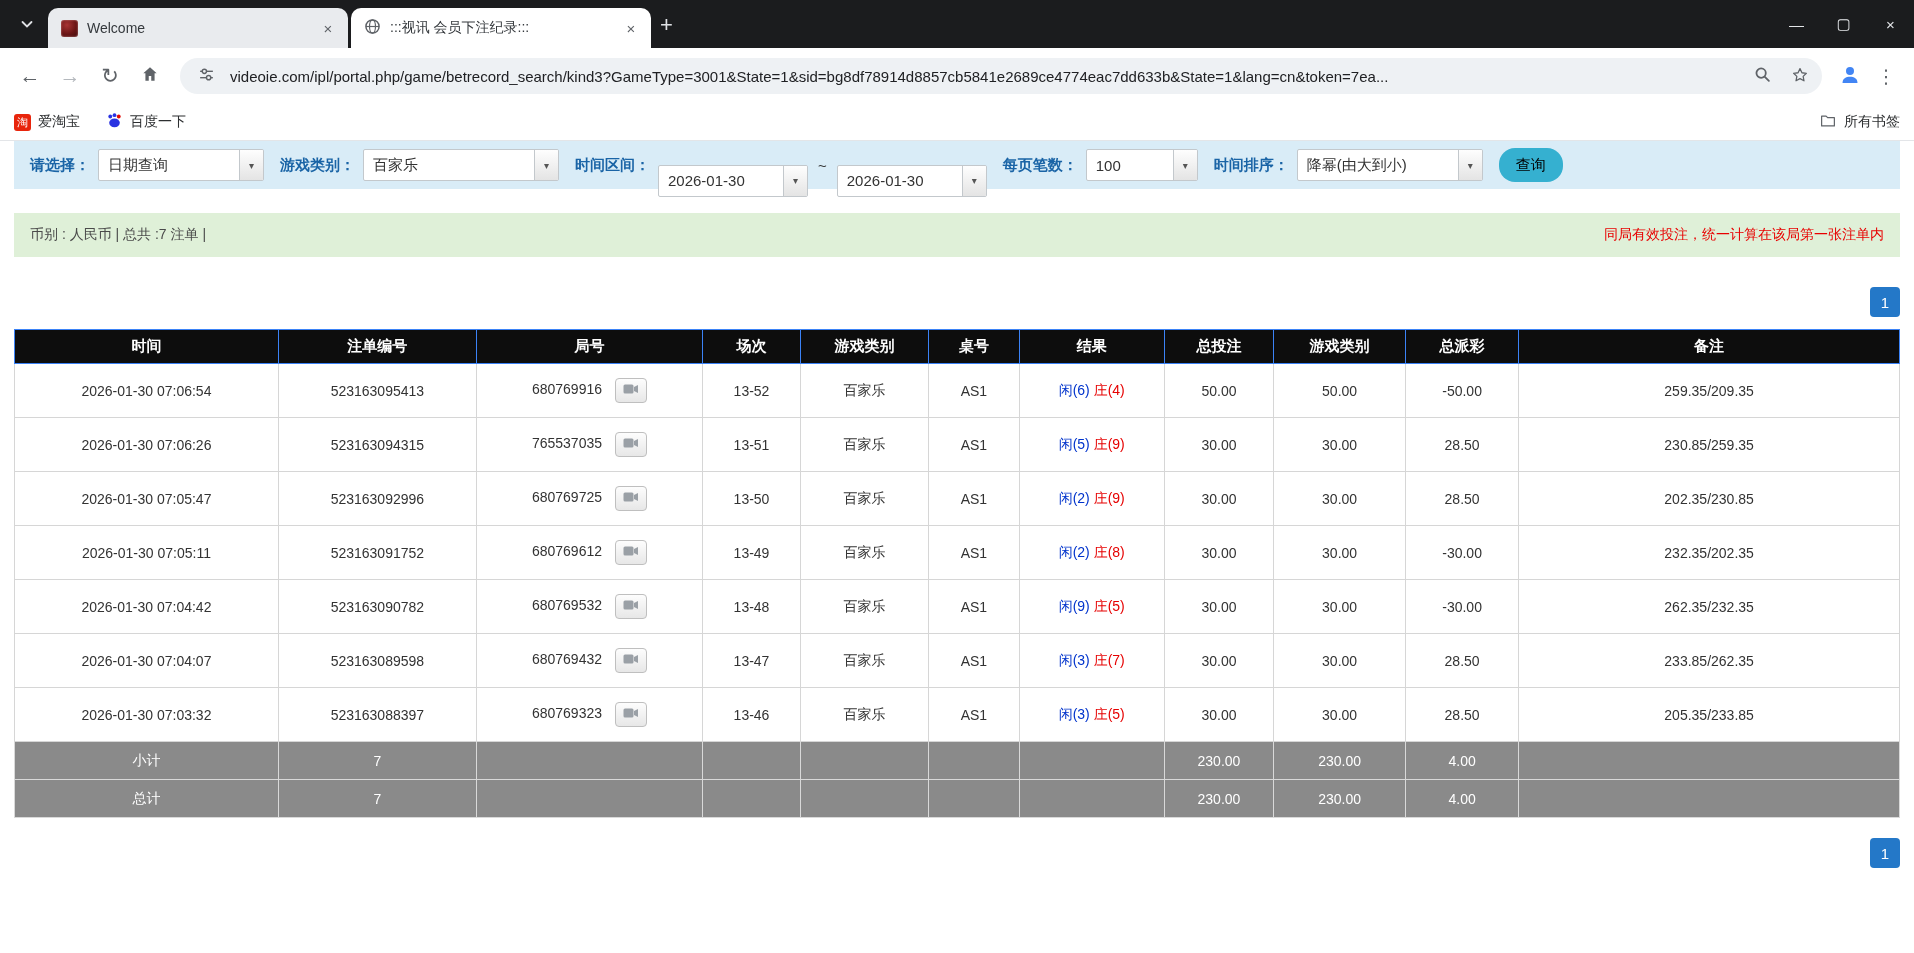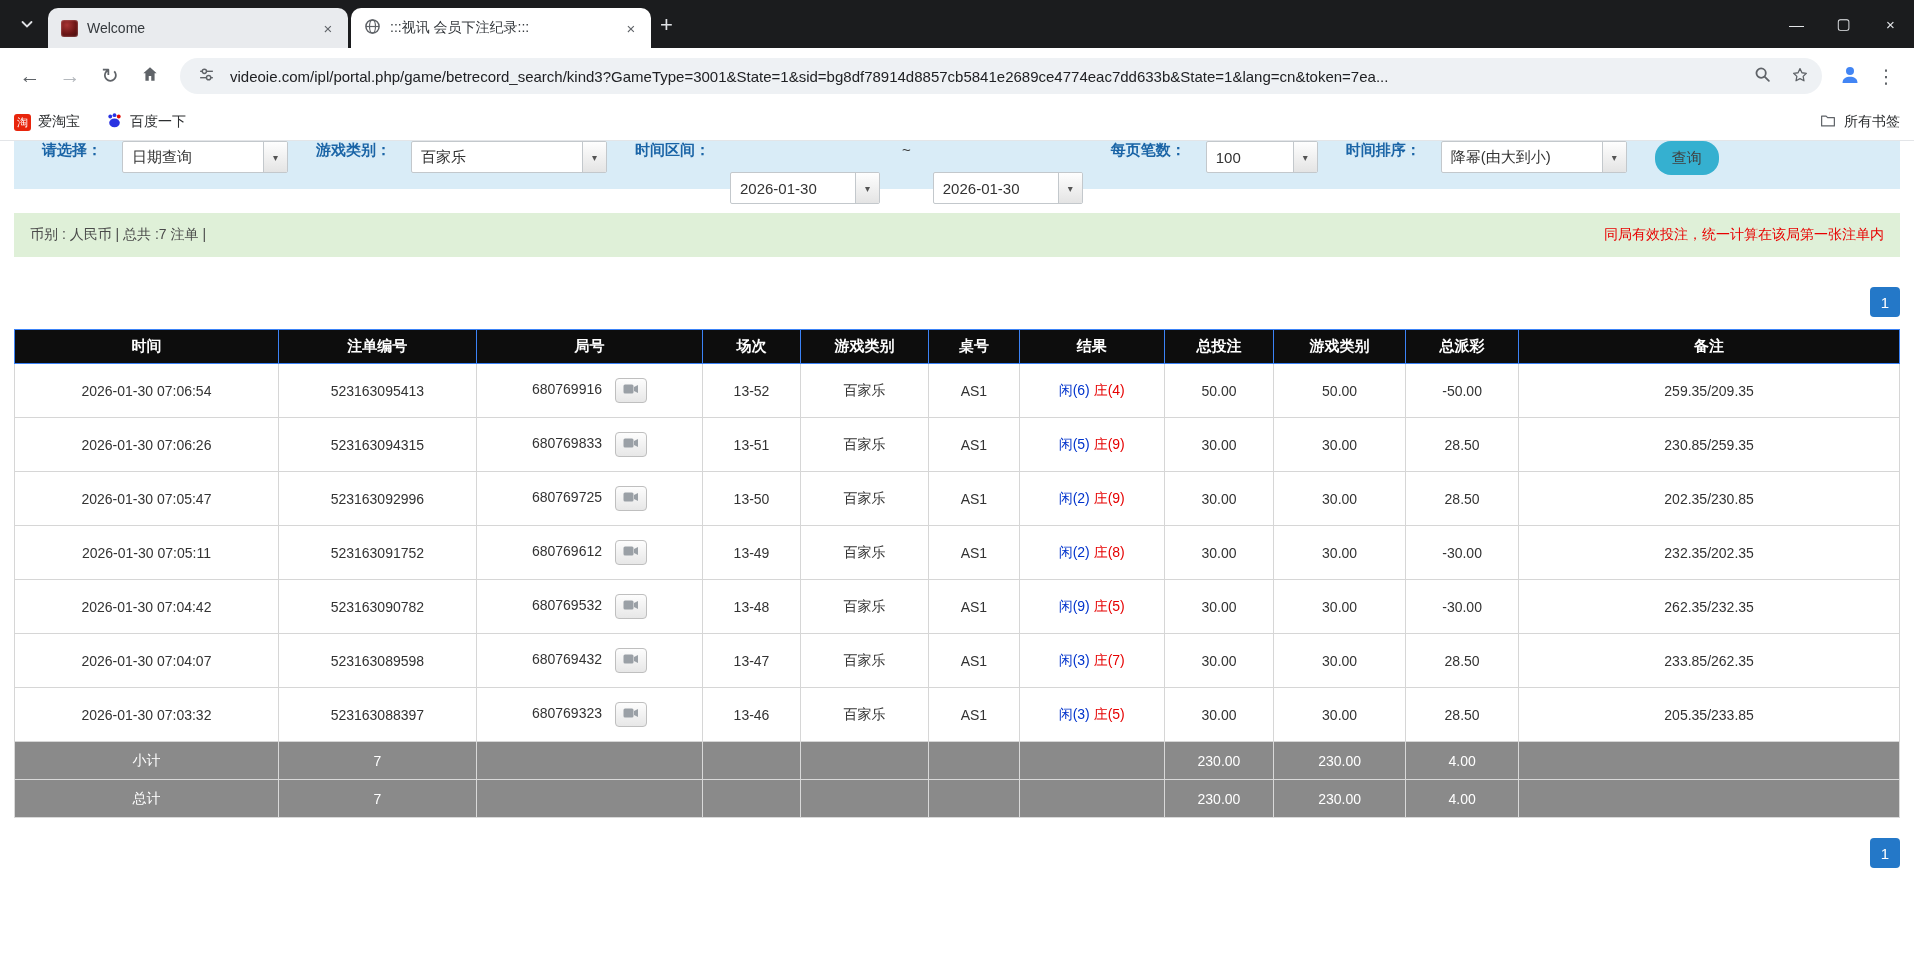--- a/index.html
+++ b/index.html
@@ -33,29 +33,29 @@
   
   .bookmarks { height:37px; background:#fff; border-bottom:1px solid #e3e5e8; display:flex; align-items:center; padding:0 14px; gap:26px; flex:0 0 auto; }
   .bm-item { display:flex; align-items:center; gap:7px; border:none; background:transparent; font-size:14px; color:#2d2f31; cursor:pointer; font-family:inherit; }
   .bm-right { margin-left:auto; }
   .taobao-ic { width:17px; height:17px; border-radius:3px; background:#e8250c; color:#fff; font-size:11px; display:flex; align-items:center; justify-content:center; }
 
   
   .content { flex:1; background:#fff; padding:0 14px; overflow:hidden; }
   .page-title { font-size:24px; font-weight:400; color:#2b2b2b; margin:20px 0 16px 0; }
 
-  .filter-bar { background:#d9ecf7; height:48px; display:flex; align-items:flex-start; padding:0 28px; gap:20px; }
+  .filter-bar { background:#d9ecf7; height:48px; display:flex; align-items:center; padding:0 16px; gap:8px; }
   .f-label { color:#1a64a6; font-weight:bold; font-size:15px; margin-left:8px; white-space:nowrap; }
   .f-label:first-child { margin-left:0; }
   .combo { display:flex; height:32px; background:#fff; border:1px solid #c3c8cc; border-radius:2px; cursor:pointer; overflow:hidden; flex:0 0 auto; }
   .combo .val { flex:1; display:flex; align-items:center; padding:0 9px; font-size:15px; color:#333; white-space:nowrap; }
   .combo .arrow { width:24px; border-left:1px solid #c3c8cc; background:linear-gradient(#fefefe,#e4e4e4); display:flex; align-items:center; justify-content:center; color:#555; font-size:10px; }
   .w-mode { width:166px; } .w-game { width:196px; } .w-date { width:150px;margin-top:31px; } .w-size { width:112px; } .w-sort { width:186px; }
   .tilde { font-size:15px; color:#333; margin:0 2px; }
-  .search-btn { margin-left:8px; height:34px; padding:0 17px; background:#35b0d0; border:none; border-radius:16px; color:#404040; font-size:15px; cursor:pointer; font-family:inherit; }
+  .search-btn { margin-left:8px; height:34px; padding:0 17px; background:#35b0d0; border:none; border-radius:16px; color:#000000; font-size:15px; cursor:pointer; font-family:inherit; }
 
   .summary-bar { margin-top:24px; background:#dff0d8; height:44px; display:flex; align-items:center; justify-content:space-between; padding:0 16px; }
   .summary-left { font-size:14px; color:#4a4a4a; }
   .summary-notice { font-size:14px; color:#e80000; }
 
   .pager { display:flex; justify-content:flex-end; }
   .pager.top { margin:30px 0 12px 0; }
   .pager.bottom { margin-top:20px; }
   .page-btn { min-width:30px; height:30px; background:#2478c8; color:#fff; border:none; border-radius:4px; font-size:15px; cursor:pointer; display:flex; align-items:center; justify-content:center; font-family:inherit; }
 
@@ -306,21 +306,21 @@
     </td>
     <td class="cell-total-bet">50.00</td>
     <td>50.00</td>
     <td class="neg">-50.00</td>
     <td>259.35/209.35</td>
   </tr>
           <tr>
     <td>2026-01-30 07:06:26</td>
     <td>523163094315</td>
     <td>
-      <span>680769833</span>
+      <span>765537035</span>
       <button class="video-btn">
         <span>
           <svg width="16" height="12" viewBox="0 0 16 12">
                     <rect x="0.5" y="1.5" width="10" height="9" rx="1.5" fill="#9aa0a6"></rect>
                     <path d="M11 4 L15 2 V10 L11 8 Z" fill="#9aa0a6"></path>
                   </svg>
         </span>
       </button>
     </td>
     <td>13-51</td>

